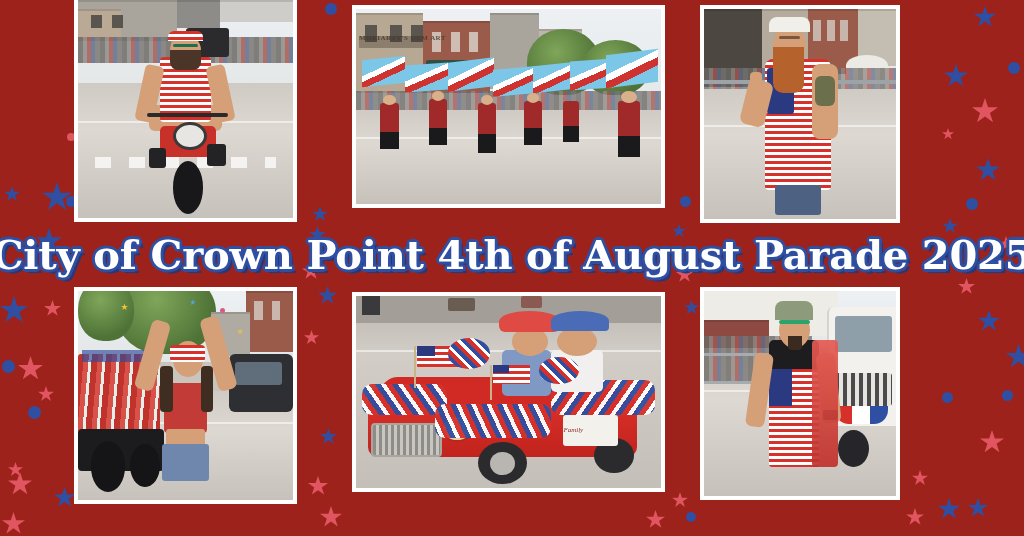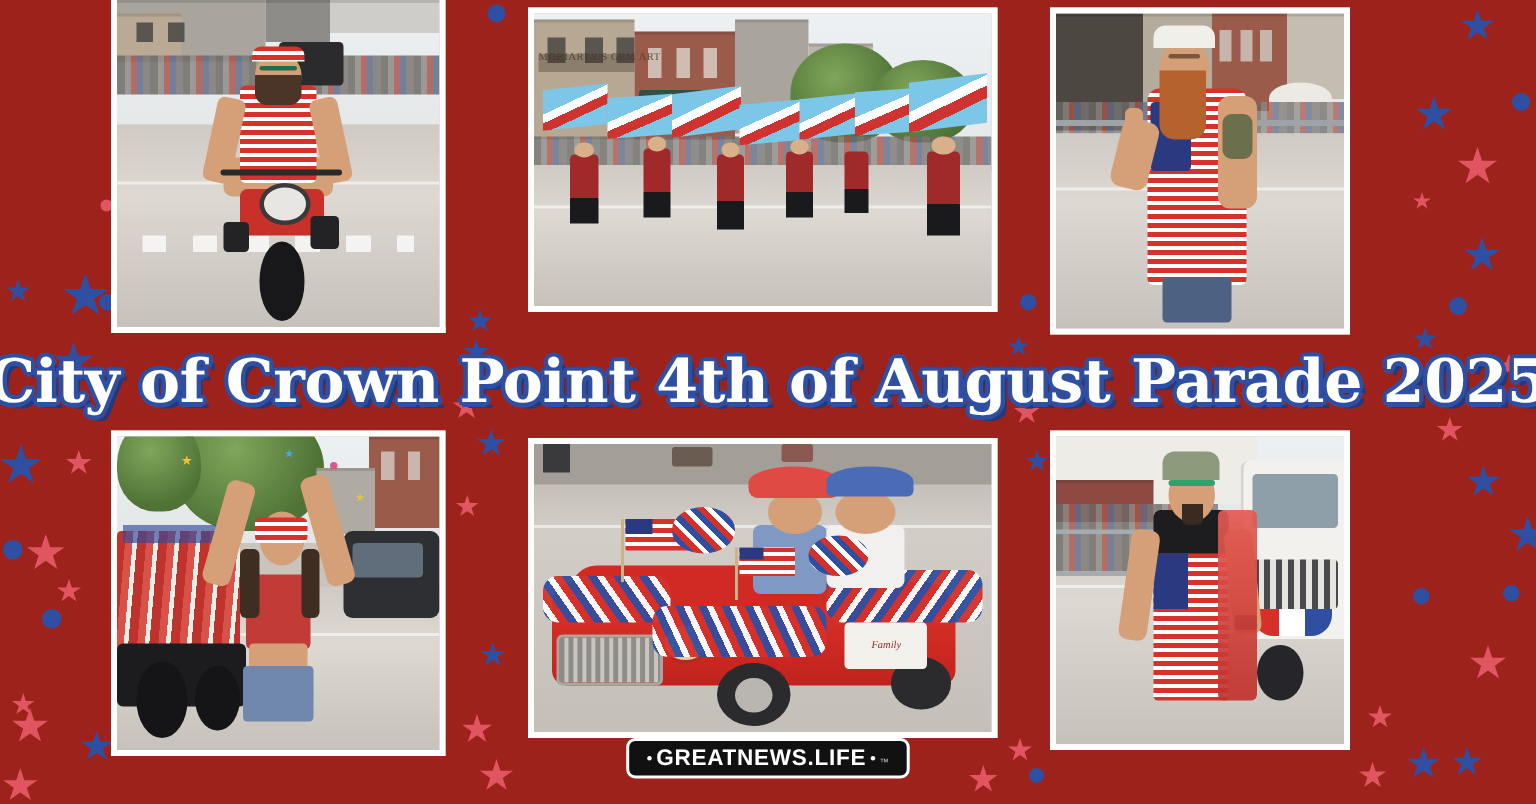--- a/index.html
+++ b/index.html
@@ -292,21 +292,21 @@
       <div class="person" style="left:41%;top:44%;width:4%;height:5%;background:#d8b089;border-radius:50%"></div>
       <div class="person" style="left:55%;top:47%;width:6%;height:15%;background:#a02a2a;border-radius:3px"></div>
       <div class="person" style="left:55%;top:61%;width:6%;height:9%;background:#1a1a1c"></div>
       <div class="person" style="left:56%;top:43%;width:4%;height:5%;background:#d8b089;border-radius:50%"></div>
       <div class="person" style="left:68%;top:47%;width:5%;height:14%;background:#a02a2a;border-radius:3px"></div>
       <div class="person" style="left:68%;top:60%;width:5%;height:8%;background:#1a1a1c"></div>
       <div class="person" style="left:86%;top:47%;width:7%;height:19%;background:#a02a2a;border-radius:3px"></div>
       <div class="person" style="left:86%;top:65%;width:7%;height:11%;background:#1a1a1c"></div>
       <div class="person" style="left:87%;top:42%;width:5%;height:6%;background:#d8b089;border-radius:50%"></div>
 
-      <div style="position:absolute;left:1%;top:13%;color:#4a3c2e;font-family:'Liberation Serif',serif;font-weight:400;font-size:7px;letter-spacing:.4px;white-space:nowrap;opacity:.85">MORIARTY'S GEM ART</div>
+      <div style="position:absolute;left:1%;top:13%;color:#4a3c2e;font-family:'Liberation Serif',serif;font-weight:700;font-size:7px;letter-spacing:.4px;white-space:nowrap;opacity:.85">MORIARTY'S GEM ART</div>
     </div>
   </div>
 
   <div class="photo" style="left:700px;top:5px;width:200px;height:218px;">
     <div class="scene">
       <div class="sky" style="height:40%"></div>
       <div class="bldg" style="left:0;top:0;width:30%;height:36%;background:#4d4742"></div>
       <div class="bldg grey" style="left:30%;top:0;width:24%;height:34%;background:#b5ab9c"></div>
       <div class="bldg brick" style="left:54%;top:0;width:26%;height:30%"></div>
       <div class="win" style="left:57%;top:5%;width:4%;height:10%;background:#d6d2cb"></div>
@@ -407,21 +407,21 @@
       <div class="person" style="left:19%;top:26%;width:2px;height:22%;background:#c9b48a"></div>
       <div class="person flagtop" style="left:20%;top:26%;width:14%;height:11%;border-radius:1px"></div>
       <div class="flagcanton" style="left:20%;top:26%;width:6%;height:5%"></div>
       <div class="person" style="left:44%;top:36%;width:2px;height:18%;background:#c9b48a"></div>
       <div class="person flagtop" style="left:45%;top:36%;width:12%;height:10%;border-radius:1px"></div>
       <div class="flagcanton" style="left:45%;top:36%;width:5%;height:4%"></div>
 
       <div class="person" style="left:30%;top:22%;width:14%;height:16%;background:repeating-linear-gradient(45deg,#d6302a 0 4px,#ffffff 4px 7px,#2f4fa2 7px 11px);border-radius:50%"></div>
       <div class="person" style="left:60%;top:32%;width:13%;height:14%;background:repeating-linear-gradient(45deg,#d6302a 0 4px,#ffffff 4px 7px,#2f4fa2 7px 11px);border-radius:50%"></div>
 
-      <div style="position:absolute;left:68%;top:62%;width:18%;height:16%;background:#f3f1ec;border-radius:3px;display:flex;align-items:center;justify-content:center">
+      <div style="position:absolute;left:68%;top:62%;width:18%;height:16%;background:#f3f1ec;border-radius:3px;display:flex;align-items:center;justify-content:flex-start">
         <span style="font-family:'Liberation Serif',serif;font-style:italic;font-size:7px;color:#8b2b28">Family</span>
       </div>
     </div>
   </div>
 
   <div class="photo" style="left:700px;top:287px;width:200px;height:213px;">
     <div class="scene">
       <div class="sky" style="height:30%"></div>
       <div style="position:absolute;left:0;top:0;width:70%;height:22%;background:#eeece7;border-radius:0 0 6px 6px"></div>
       <div class="bldg brick" style="left:0;top:14%;width:34%;height:16%;background:#8e4a42"></div>
@@ -445,20 +445,14 @@
       <div class="person" style="left:62%;top:58%;width:8%;height:5%;background:#1c1c20;border-radius:2px"></div>
       <div class="person skin" style="left:39%;top:10%;width:16%;height:18%;border-radius:50%"></div>
       <div class="person" style="left:37%;top:5%;width:20%;height:9%;background:#8e9a7c;border-radius:8px 8px 0 0"></div>
       <div class="person" style="left:39%;top:14%;width:16%;height:4px;background:#2ba36a;border-radius:2px"></div>
       <div class="person" style="left:44%;top:22%;width:7%;height:7%;background:#3a2a20;border-radius:0 0 4px 4px"></div>
 
       <div class="person" style="left:56%;top:24%;width:14%;height:62%;background:linear-gradient(180deg,#e45a53,#c0312b);border-radius:4px;opacity:.92"></div>
     </div>
   </div>
 
-  <div class="logo">
-    <span class="mark"></span>
-    <span class="logotext">GREATNEWS.LIFE</span>
-    <span class="mark"></span>
-    <span class="tm">™</span>
-  </div>
 
 </div>
 
 </body></html>

